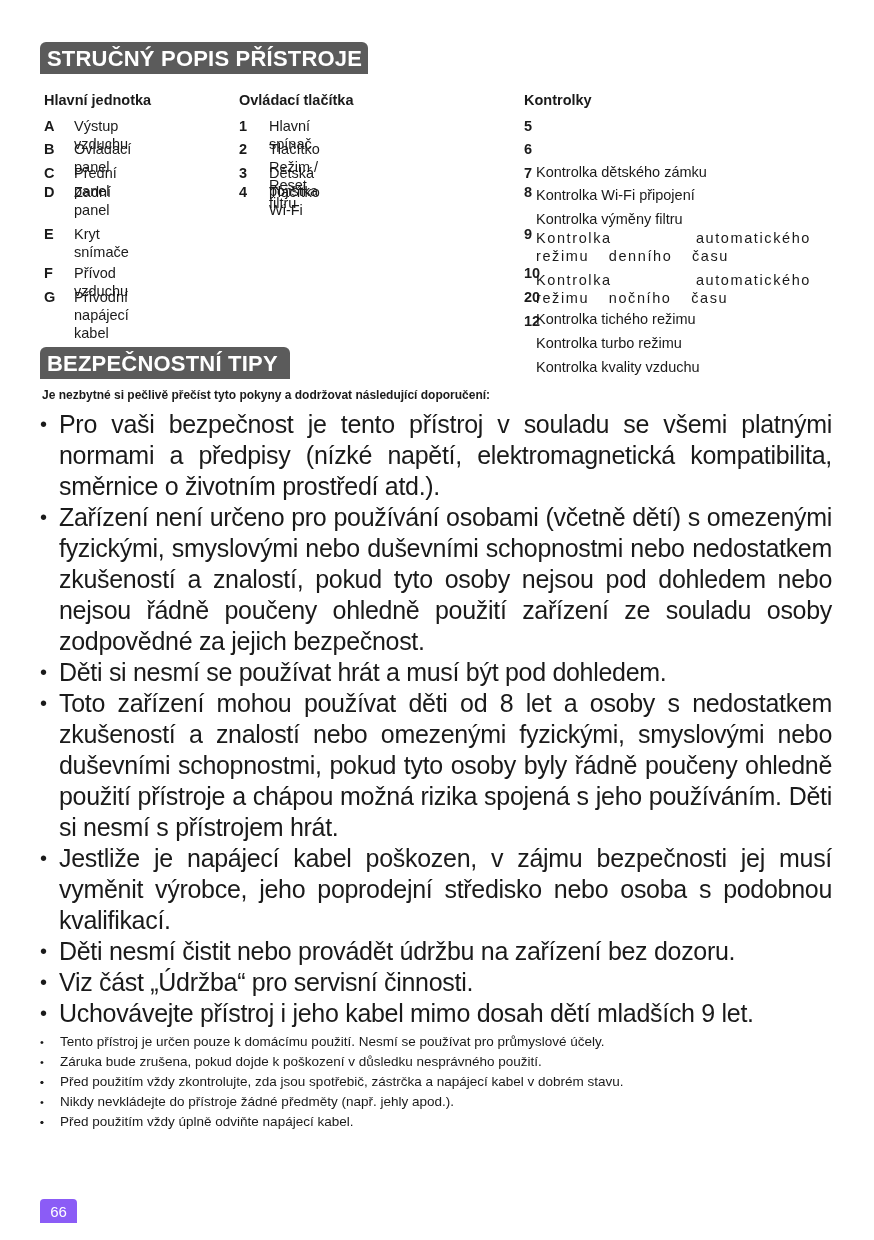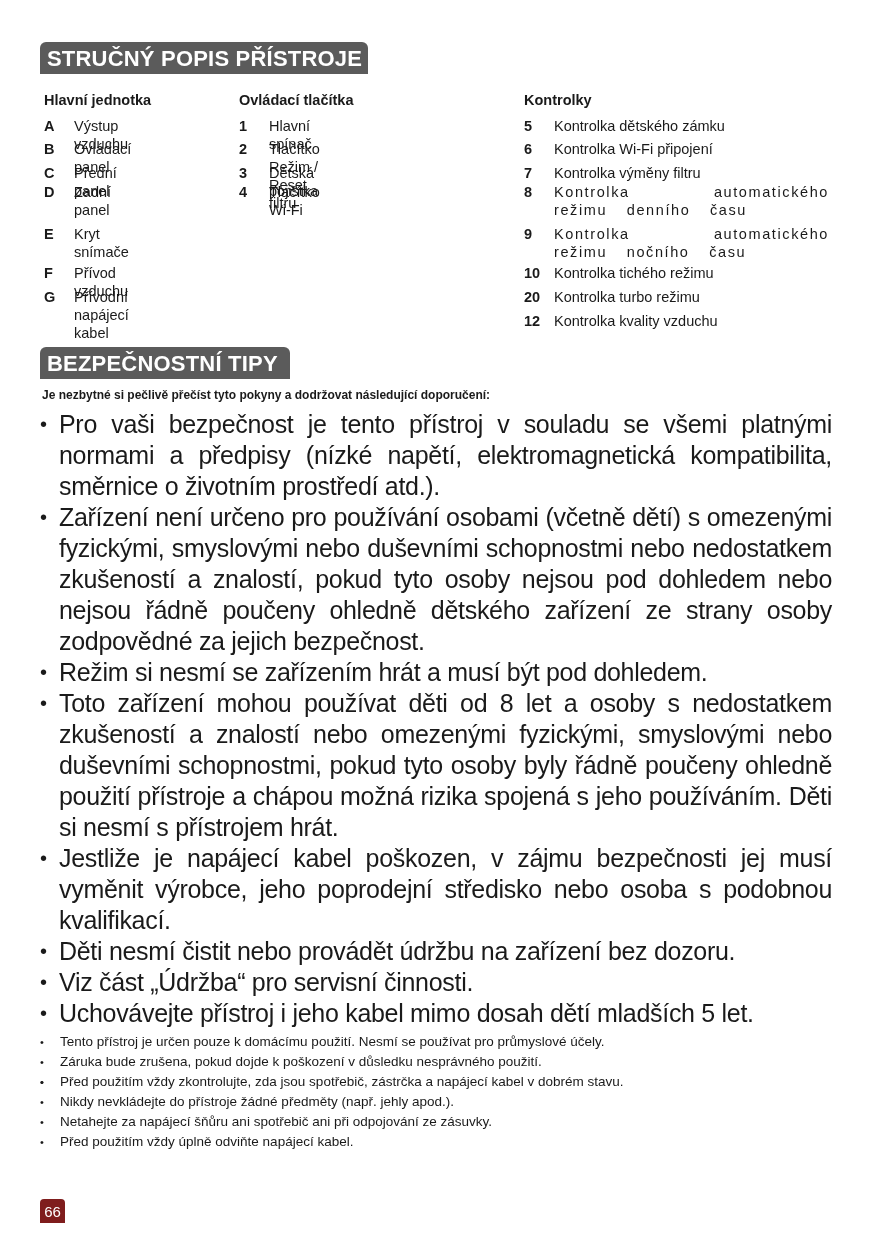--- a/index.html
+++ b/index.html
@@ -18,43 +18,43 @@
     #hdr-1 { top: 42px; width: 328px; }
     #hdr-2 { top: 347px; width: 250px; }
 
     .col-title { position: absolute; top: 92px; font-weight: bold; font-size: 14.5px; }
     .row { position: absolute; font-size: 14.5px; line-height: 18px; white-space: nowrap; }
     .row .key { position: absolute; left: 0; font-weight: bold; }
     .row .val { position: absolute; white-space: normal; }
 
     .col-left .row .val { left: 30px; }
     .col-mid .row .val { left: 30px; }
-    .col-right .row .val { left: 30px; width: 275px; text-align: justify; text-align-last: left; }
+    .col-right .row .val { left: 12px; width: 275px; text-align: justify; text-align-last: left; margin-top: 46px; }
     .col-right .row .val.spread { letter-spacing: 1.6px; word-spacing: 14px; }
 
     .intro {
       position: absolute; left: 42px; top: 388px; font-weight: bold; font-size: 12px;
     }
 
     .big-list { position: absolute; left: 40px; top: 409px; width: 792px; margin: 0; padding: 0; list-style: none; }
     .big-list li {
       position: relative; padding-left: 19px; font-size: 25px; line-height: 31px;
       text-align: justify; letter-spacing: -0.3px;
     }
     .big-list li .bullet { position: absolute; left: 0; top: 0; font-size: 20px; }
 
     .small-list { position: absolute; left: 40px; top: 1032px; width: 800px; margin: 0; padding: 0; list-style: none; }
     .small-list li {
       position: relative; padding-left: 20px; font-size: 13.5px; line-height: 20px; white-space: nowrap;
     }
     .small-list li .bullet { position: absolute; left: 0; top: 0; font-size: 11px; }
 
     .page-num {
-      position: absolute; left: 40px; top: 1199px; width: 25px; height: 24px;
-      background: #7f1d1d; color: #ffffff; font-size: 15px; line-height: 25px;
+      position: absolute; left: 40px; top: 1199px; width: 37px; height: 24px;
+      background: #8b5cf6; color: #ffffff; font-size: 15px; line-height: 25px;
       text-align: center; border-radius: 4px 4px 0 0;
     }
   </style>
 </head>
 <body>
 
 <div class="section-header" id="hdr-1">STRUČNÝ POPIS PŘÍSTROJE</div>
 
 <div class="col-left">
   <div class="col-title" style="left:44px;">Hlavní jednotka</div>
@@ -143,32 +143,32 @@
       <span class="val">Kontrolka kvality vzduchu</span>
     </div>
 </div>
 
 <div class="section-header" id="hdr-2">BEZPEČNOSTNÍ TIPY</div>
 
 <div class="intro">Je nezbytné si pečlivě přečíst tyto pokyny a dodržovat následující doporučení:</div>
 
 <ul class="big-list">
   <li><span class="bullet">•</span><span>Pro vaši bezpečnost je tento přístroj v souladu se všemi platnými normami a předpisy (nízké napětí, elektromagnetická kompatibilita, směrnice o životním prostředí atd.).</span></li>
-  <li><span class="bullet">•</span><span>Zařízení není určeno pro používání osobami (včetně dětí) s omezenými fyzickými, smyslovými nebo duševními schopnostmi nebo nedostatkem zkušeností a znalostí, pokud tyto osoby nejsou pod dohledem nebo nejsou řádně poučeny ohledně dětského zařízení ze strany osoby zodpovědné za jejich bezpečnost.</span></li>
-  <li><span class="bullet">•</span><span>Režim si nesmí se zařízením hrát a musí být pod dohledem.</span></li>
+  <li><span class="bullet">•</span><span>Zařízení není určeno pro používání osobami (včetně dětí) s omezenými fyzickými, smyslovými nebo duševními schopnostmi nebo nedostatkem zkušeností a znalostí, pokud tyto osoby nejsou pod dohledem nebo nejsou řádně poučeny ohledně použití zařízení ze souladu osoby zodpovědné za jejich bezpečnost.</span></li>
+  <li><span class="bullet">•</span><span>Děti si nesmí se používat hrát a musí být pod dohledem.</span></li>
   <li><span class="bullet">•</span><span>Toto zařízení mohou používat děti od 8 let a osoby s nedostatkem zkušeností a znalostí nebo omezenými fyzickými, smyslovými nebo duševními schopnostmi, pokud tyto osoby byly řádně poučeny ohledně použití přístroje a chápou možná rizika spojená s jeho používáním. Děti si nesmí s přístrojem hrát.</span></li>
   <li><span class="bullet">•</span><span>Jestliže je napájecí kabel poškozen, v zájmu bezpečnosti jej musí vyměnit výrobce, jeho poprodejní středisko nebo osoba s podobnou kvalifikací.</span></li>
   <li><span class="bullet">•</span><span>Děti nesmí čistit nebo provádět údržbu na zařízení bez dozoru.</span></li>
   <li><span class="bullet">•</span><span>Viz část „Údržba“ pro servisní činnosti.</span></li>
-  <li><span class="bullet">•</span><span>Uchovávejte přístroj i jeho kabel mimo dosah dětí mladších 5 let.</span></li>
+  <li><span class="bullet">•</span><span>Uchovávejte přístroj i jeho kabel mimo dosah dětí mladších 9 let.</span></li>
 </ul>
 
 <ul class="small-list">
   <li><span class="bullet">•</span><span>Tento přístroj je určen pouze k domácímu použití. Nesmí se používat pro průmyslové účely.</span></li>
   <li><span class="bullet">•</span><span>Záruka bude zrušena, pokud dojde k poškození v důsledku nesprávného použití.</span></li>
   <li><span class="bullet">•</span></li>
   <li><span class="bullet">•</span><span>Před použitím vždy zkontrolujte, zda jsou spotřebič, zástrčka a napájecí kabel v dobrém stavu.</span></li>
   <li><span class="bullet">•</span><span>Nikdy nevkládejte do přístroje žádné předměty (např. jehly apod.).</span></li>
-  <li><span class="bullet">•</span><span>Netahejte za napájecí šňůru ani spotřebič ani při odpojování ze zásuvky.</span></li>
+  <li><span class="bullet">•</span></li>
   <li><span class="bullet">•</span><span>Před použitím vždy úplně odviňte napájecí kabel.</span></li>
 </ul>
 
 <div class="page-num">66</div>
 
 </body></html>

